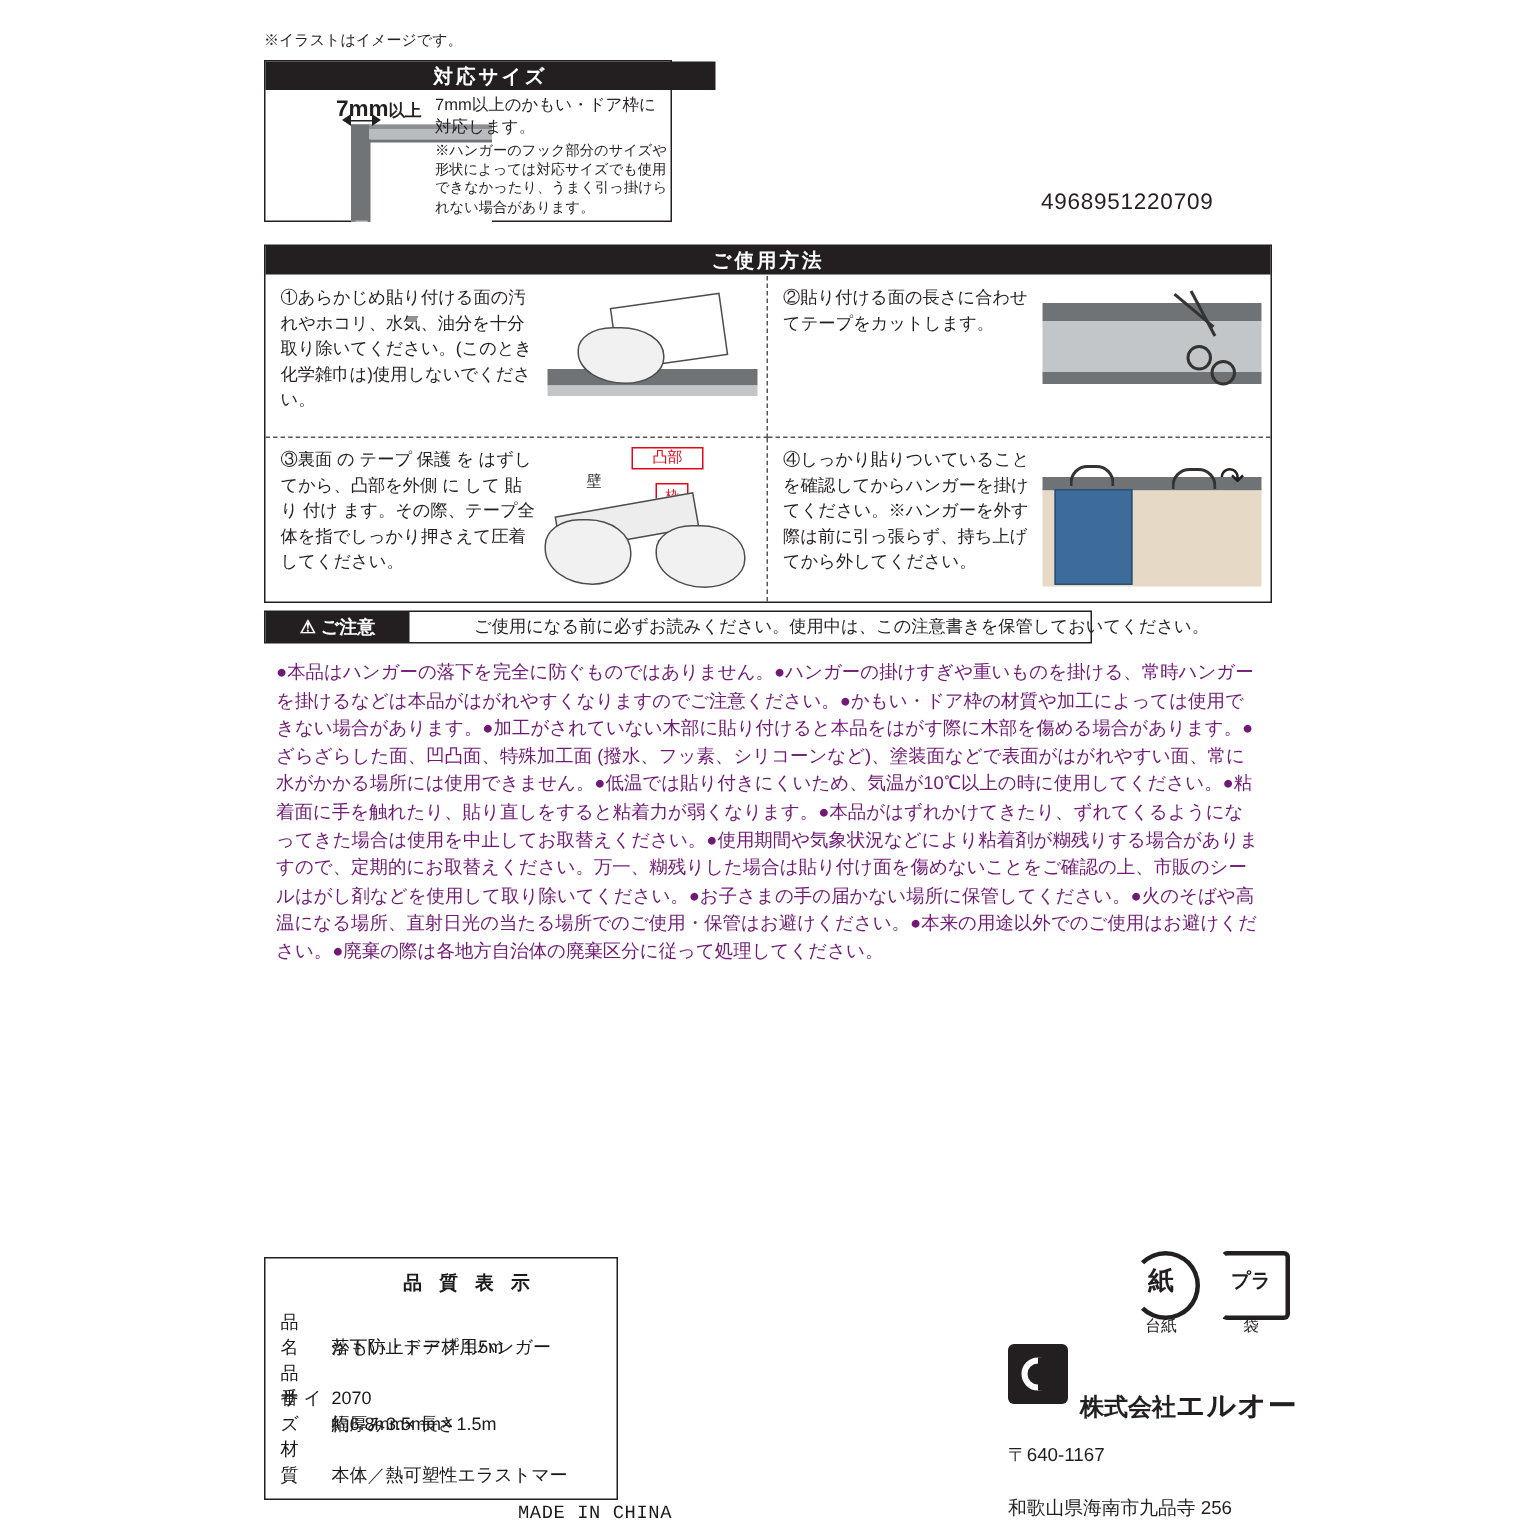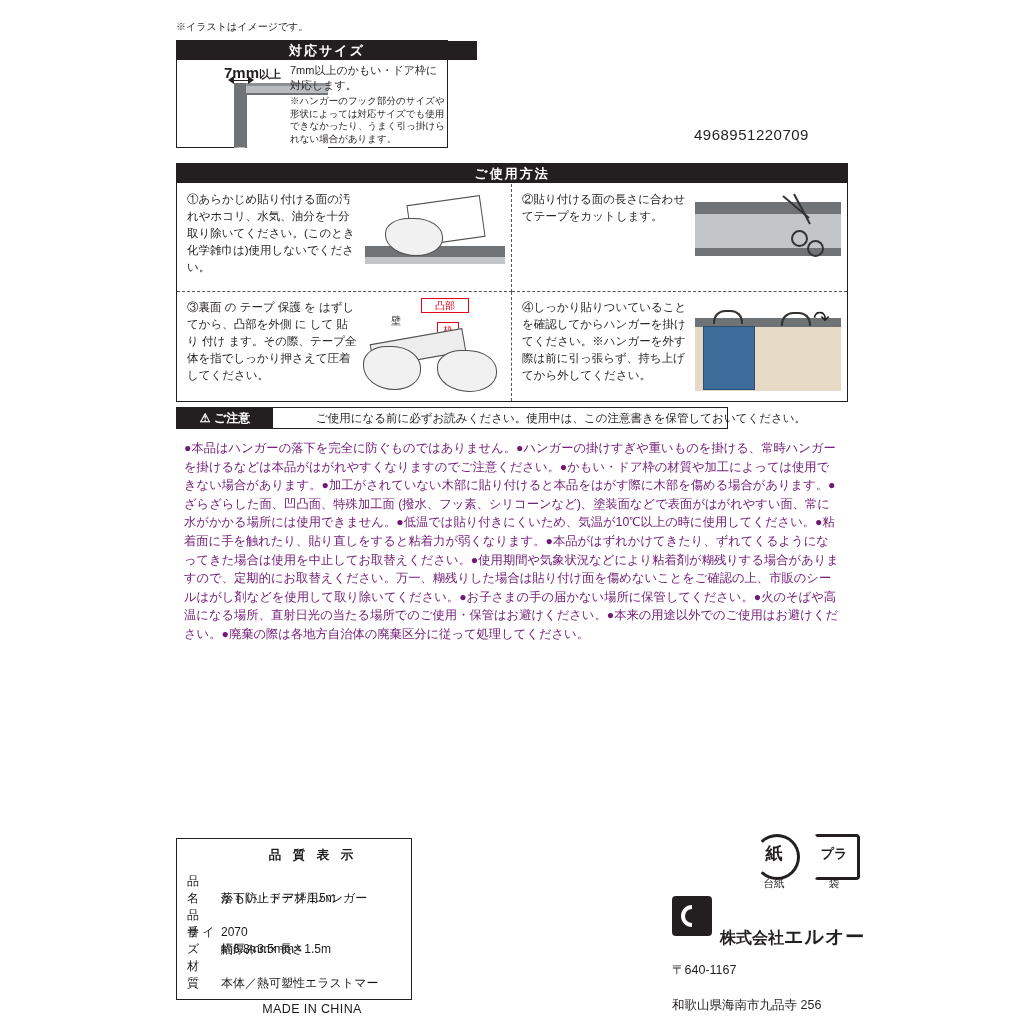--- a/index.html
+++ b/index.html
@@ -271,23 +271,24 @@
     width: 254px;
   }
   .q-label {
     display: inline-block;
     width: 34px;
     letter-spacing: 3px;
   }
   #made-in {
     left: 176px; top: 1002px;
     width: 272px;
-    text-align: center;
+    text-align: right;
     font-size: 12.5px;
     letter-spacing: 0.4px;
+    font-family: Liberation Mono, monospace;
   }
 
   
   .recycle {
     position: absolute;
     width: 44px; height: 44px;
   }
   .recycle .ring {
     position: absolute;
     left: 2px; top: 2px;

